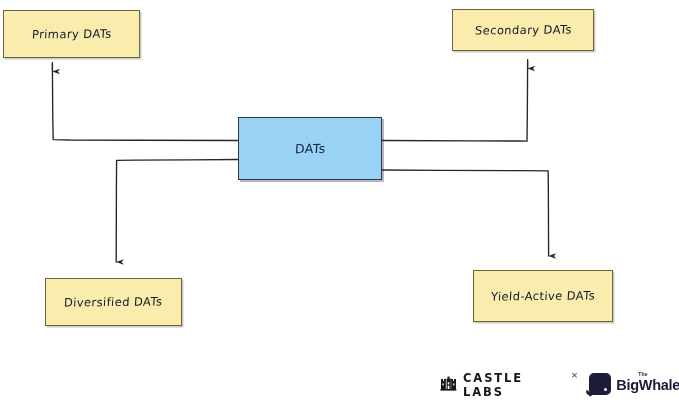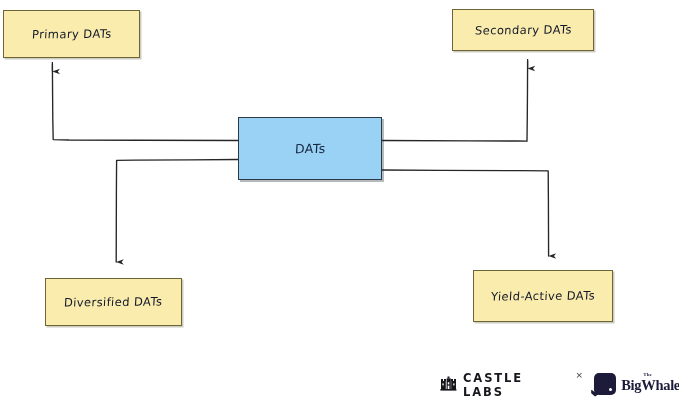--- a/index.html
+++ b/index.html
@@ -120,21 +120,21 @@
     position: absolute;
     left: 0;
     bottom: 1px;
     width: 7px;
     height: 7px;
     background: #1d1b3a;
     clip-path: polygon(0 0, 100% 70%, 55% 100%, 0 55%);
   }
   .whale-text {
     position: relative;
-    font-family: Liberation Serif, serif;
+    font-family: Liberation Sans, sans-serif;
     font-size: 14.5px;
     font-weight: 700;
     color: #1d1b3a;
     letter-spacing: -0.3px;
     line-height: 1;
     white-space: nowrap;
   }
   .whale-the {
     position: absolute;
     top: -6px;

